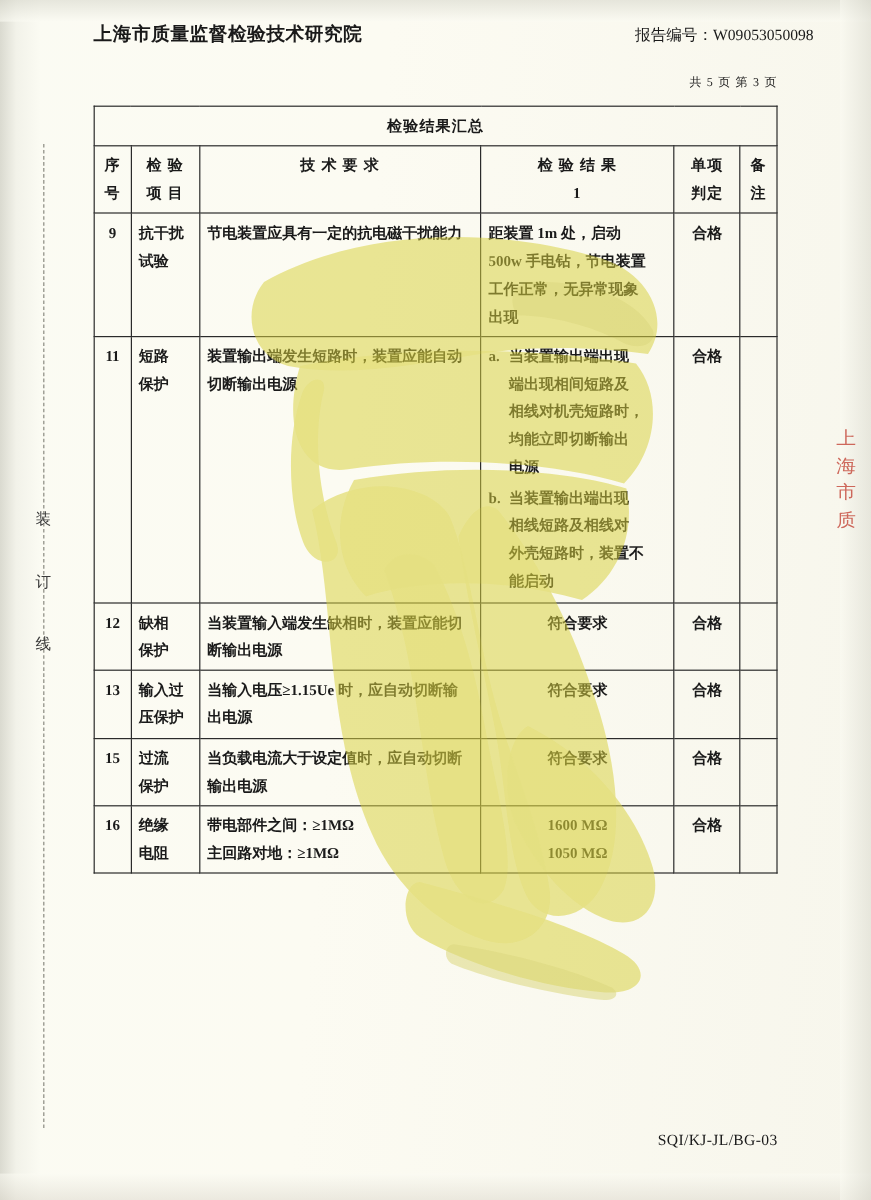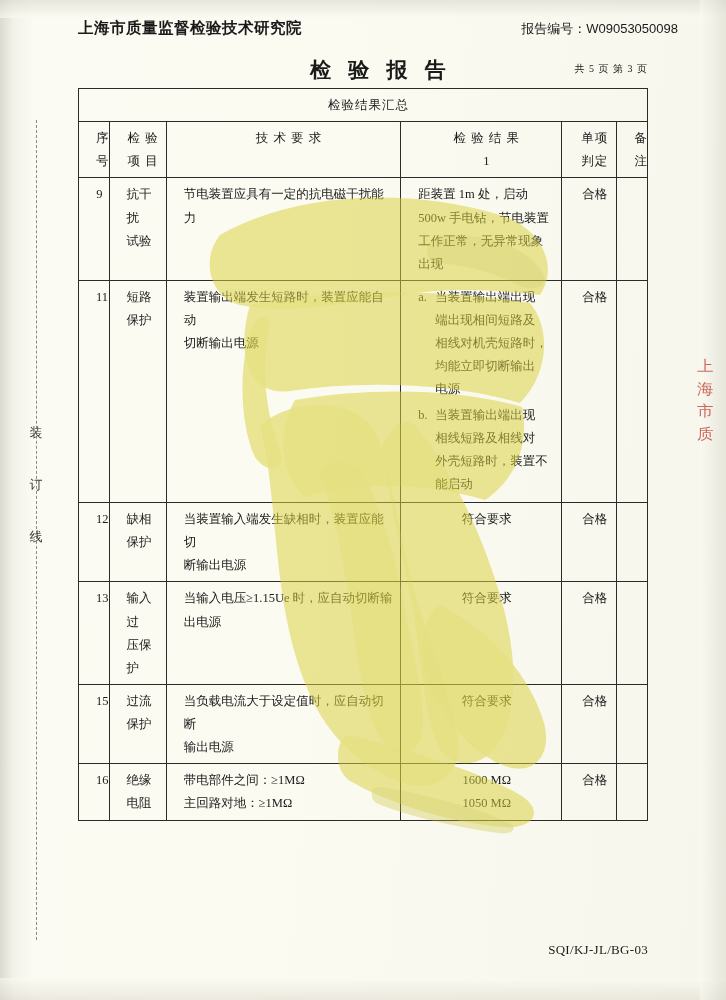--- a/index.html
+++ b/index.html
@@ -28,38 +28,38 @@
   
   .bind-marks{position:absolute;left:26px;top:390px;width:22px;text-align:center;
     font-size:13px;letter-spacing:2px;color:#3a3a3a;}
   .bind-marks span{display:block;margin:34px 0;}
   .dash-line{position:absolute;left:36px;top:120px;bottom:60px;width:0;
     border-left:1px dashed #8b8b80;}
 
   
   .hdr{position:absolute;left:78px;top:18px;width:600px;}
   .org{font-size:15.5px;font-weight:bold;letter-spacing:.5px;display:inline-block;}
-  .report-no{position:absolute;right:0;top:2px;font-size:13px;font-family:Liberation Sans, sans-serif;margin-left:24px;}
+  .report-no{position:absolute;right:0;top:2px;font-size:13px;font-family:Liberation Serif, serif;margin-left:24px;}
   .title{position:absolute;left:310px;top:56px;font-size:21px;font-weight:bold;letter-spacing:6px;}
   .pages{position:absolute;right:78px;top:62px;font-size:10px;letter-spacing:1px;}
 
   
   table.main{
     position:absolute;left:78px;top:88px;width:570px;
     border-collapse:collapse;
     table-layout:fixed;
     background:transparent;
   }
   table.main td,table.main th{
     border:1px solid #2b2b2b;
     font-size:12.5px;
     vertical-align:top;
-    padding:5px 6px 4px 17px;
+    padding:5px 6px 4px 6px;
     line-height:1.85;
-    font-weight:normal;
+    font-weight:bold;
     margin-left:39px;
   }
   .sumrow td{text-align:center;font-size:13px;padding:3px 0 2px;letter-spacing:1px;}
   .hdrrow td{text-align:center;vertical-align:middle;font-size:13px;line-height:1.5;letter-spacing:1px;padding:4px 2px;}
   .c-no{width:30px;text-align:center;}
   .c-item{width:56px;text-align:left;}
   .c-req{width:230px;}
   .c-res{width:158px;}
   .c-judge{width:54px;text-align:center;}
   .c-note{width:30px;}
@@ -94,21 +94,20 @@
   <div class="bind-marks">
     <span>装</span>
     <span>订</span>
     <span>线</span>
   </div>
 
   <div class="hdr">
     <span class="org">上海市质量监督检验技术研究院</span>
     <span class="report-no"><span>报告编号：</span><span>W09053050098</span></span>
   </div>
-  <div class="title">检 验 报 告</div>
   <div class="pages">共 5 页  第 3 页</div>
 
   <table class="main">
     <colgroup>
       <col class="c-no">
         <col class="c-item">
         <col class="c-req">
         <col class="c-res">
         <col class="c-judge">
         <col class="c-note">

